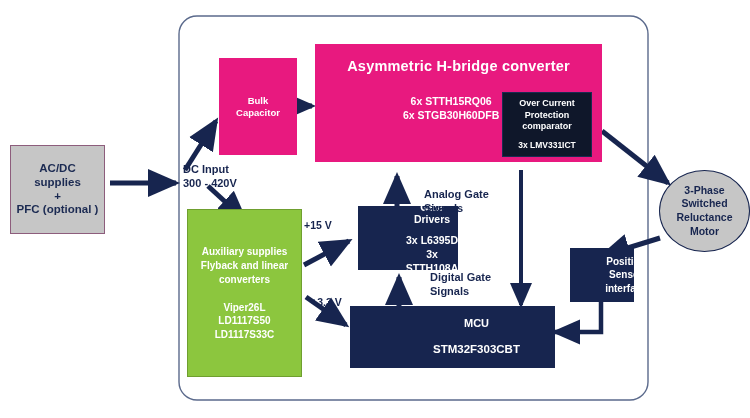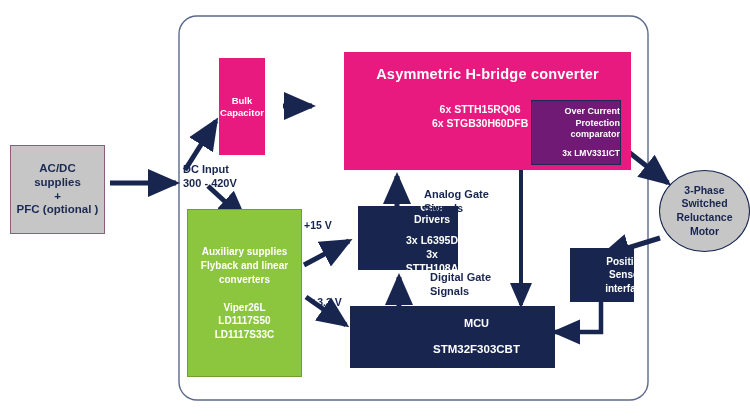--- a/index.html
+++ b/index.html
@@ -21,23 +21,23 @@
 
   
   .pink{background:#e8197f;}
   .bulkcap{font-size:9.5px;}
   .hbridge{align-items:flex-start;justify-content:flex-start;}
   .hbridge .title{width:100%;text-align:center;font-size:14.5px;
         margin-top:14px;letter-spacing:.2px;}
   .hbridge .parts{position:absolute;left:88px;top:50px;font-size:10.5px;
         text-align:center;line-height:1.35;font-weight:bold;}
 
-  .ocp{position:absolute;background:#701a75;border:1.5px solid #1b2a52;
+  .ocp{position:absolute;background:#0f172a;border:1.5px solid #1b2a52;
        box-sizing:border-box;display:flex;flex-direction:column;
-       align-items:flex-end;justify-content:center;color:#fff;
+       align-items:center;justify-content:center;color:#fff;
        font-size:9px;line-height:1.3;font-weight:bold;text-align:center;}
   .ocp .sub{margin-top:7px;font-size:8.5px;}
 
   
   .green{background:#8cc63e;border:1px solid #6f9f2f;font-size:10px;
          color:#ffffff;line-height:1.4;}
   .green .parts{margin-top:14px;font-size:10px;line-height:1.35;}
 
   
   .navy{background:#17254f;border:1px solid #17254f;color:#ffffff;padding-left:48px;}
@@ -98,26 +98,26 @@
     <path d="M 601 302 L 601 332 L 555 332" fill="none" stroke="#17254f" stroke-width="4.5" marker-end="url(#ah)"></path>
   </svg>
 
   <div class="box acdc" style="left:10px;top:145px;width:95px;height:89px;">
     <span>AC/DC</span>
     <span>supplies</span>
     <span>+</span>
     <span>PFC (optional )</span>
   </div>
 
-  <div class="box pink bulkcap" style="left:219px;top:58px;width:46px;height:97px;">
+  <div class="box pink bulkcap" style="left:219px;top:58px;width:78px;height:97px;">
     <span>Bulk</span>
     <span>Capacitor</span>
   </div>
 
-  <div class="box pink hbridge" style="left:315px;top:52px;width:287px;height:118px;margin-left:29px;">
+  <div class="box pink hbridge" style="left:315px;top:44px;width:287px;height:118px;">
     <div class="title">Asymmetric H-bridge converter</div>
     <div class="parts">
       <div>6x STTH15RQ06</div>
       <div>6x STGB30H60DFB</div>
     </div>
 
     <div class="ocp" style="left:187px;top:48px;width:90px;height:65px;">
       <span>Over Current</span>
       <span>Protection</span>
       <span>comparator</span>

